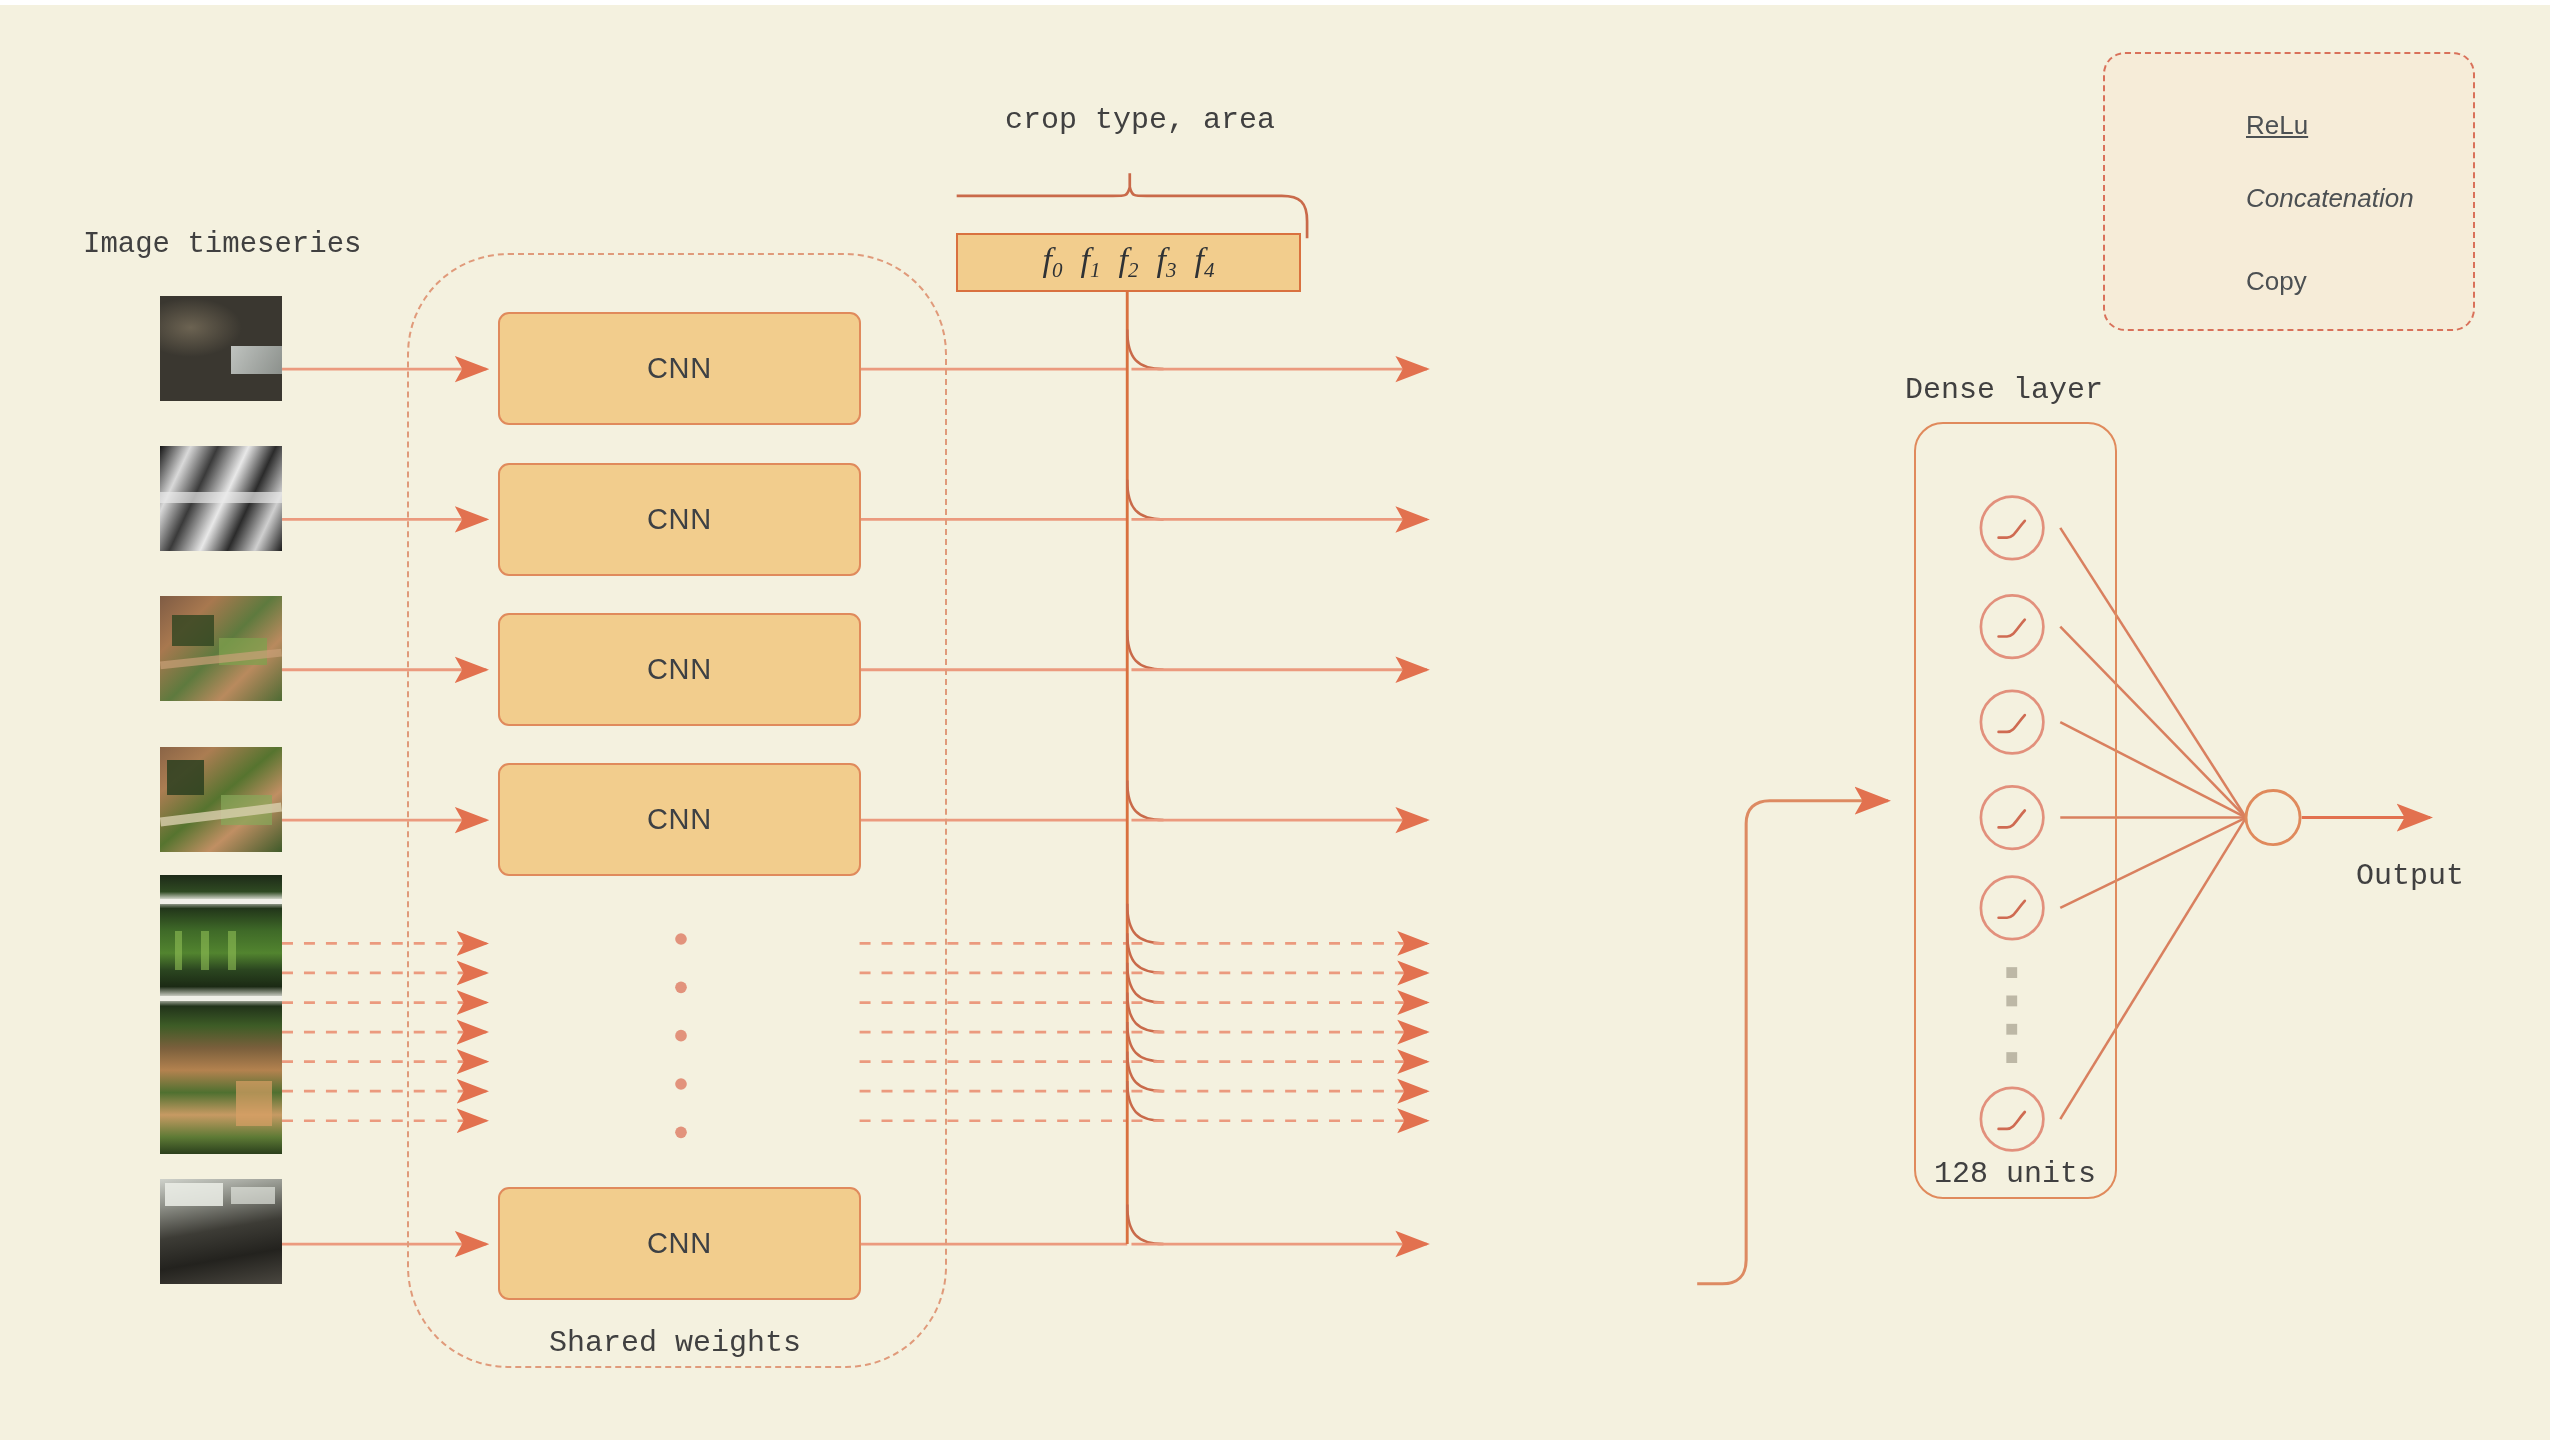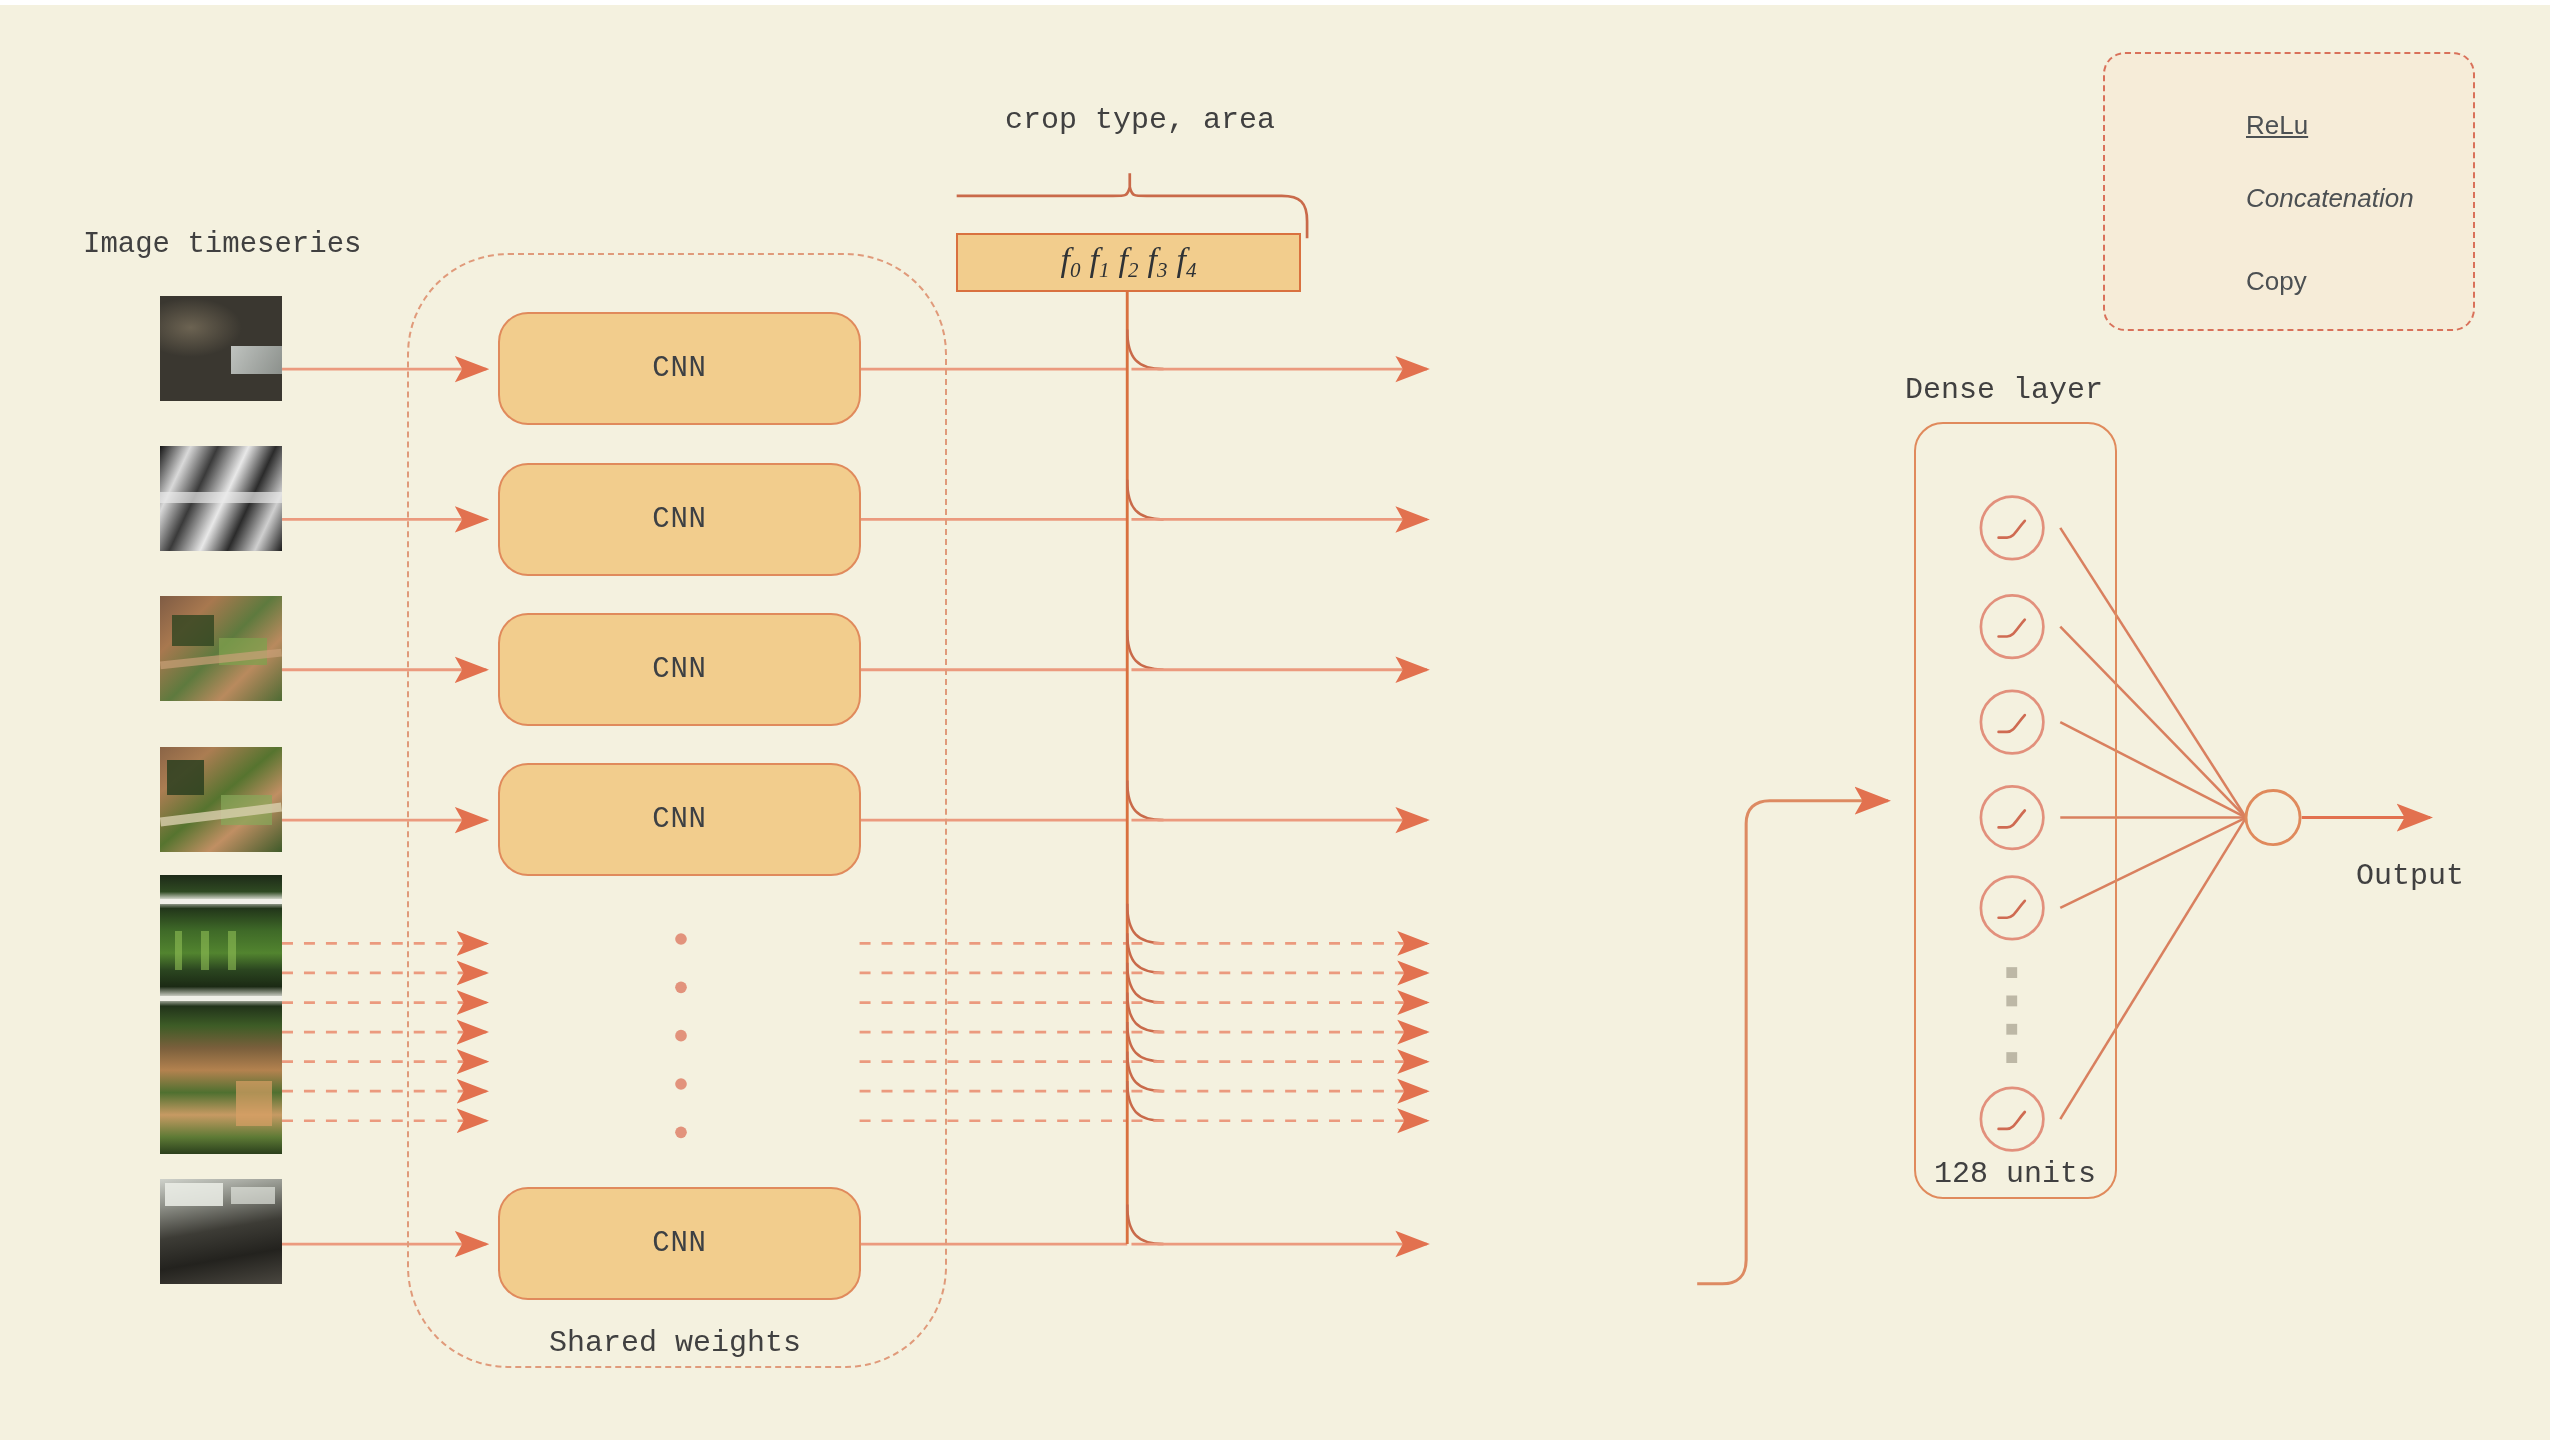--- a/index.html
+++ b/index.html
@@ -23,46 +23,45 @@
     position:absolute;
     color:#404040;
     font-family:Liberation Mono, monospace;
     white-space:nowrap;
     line-height:1;
   }
   .box-cnn{
     position:absolute;
     background:#f2cd8d;
     border:2.5px solid #e08a5c;
-    border-radius:30px;
+    border-radius:11px;
     box-sizing:border-box;
     display:flex;align-items:center;justify-content:center;
     color:#3d4044;
     font-size:29px;
     letter-spacing:0.8px;
-    font-family:Liberation Mono, monospace;
   }
   .box-gru{
     position:absolute;
     background:#f2cd8d;
     border:2.5px solid #e08a5c;
     border-radius:22px;
     box-sizing:border-box;
     display:flex;align-items:center;justify-content:center;
     color:#3d4044;
     font-size:29px;
     letter-spacing:0.8px;
   }
   .box-feat{
     position:absolute;
     background:#f2cd8d;
     border:2.5px solid #d9713f;
     box-sizing:border-box;
     display:flex;align-items:center;justify-content:center;
-    gap:9px;
+    gap:18px;
     color:#2f3235;
     font-family:"Liberation Serif",serif;
     font-style:italic;
     font-size:34px;
   }
   .box-feat .sub{font-size:21px;vertical-align:-0.30em;font-style:italic;}
   .dashed-shared{
     position:absolute;
     border:2.5px dashed #e09a7a;
     border-radius:101px;

